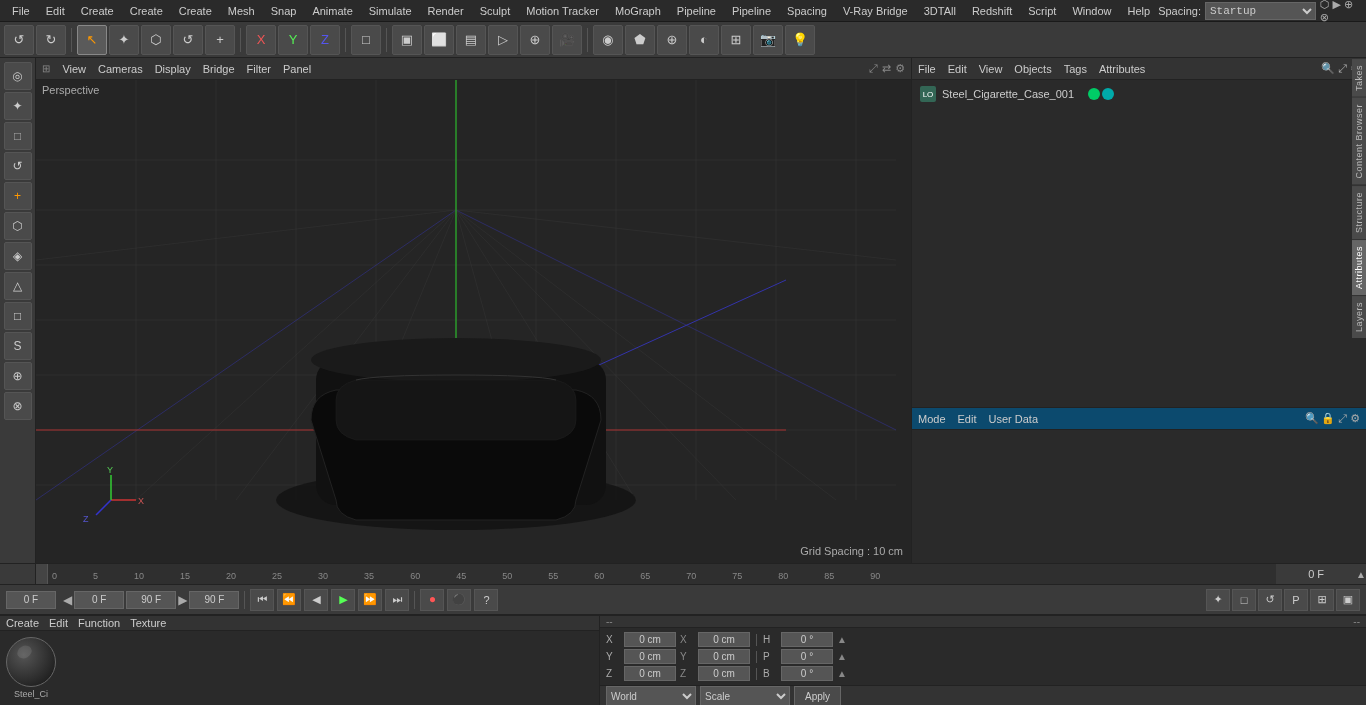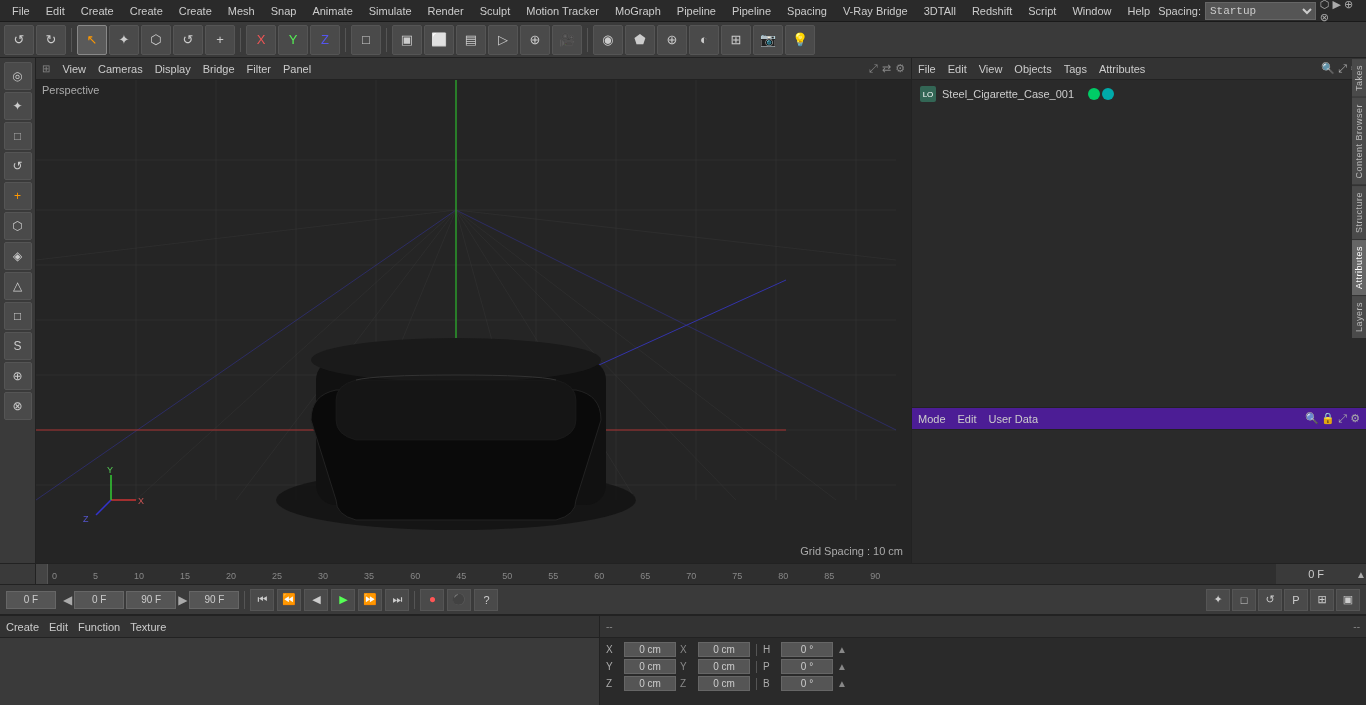--- a/index.html
+++ b/index.html
@@ -229,21 +229,21 @@
     
     #attributes-panel {
       flex: 1;
       display: flex;
       flex-direction: column;
     }
     #attr-header {
       display: flex;
       align-items: center;
       height: 22px;
-      background: #4c1d95;
+      background: #0c4a6e;
       border-bottom: 1px solid #222;
       padding: 0 6px;
       gap: 12px;
     }
     #attr-content {
       flex: 1;
       background: #2a2a2a;
     }
 
     
@@ -787,20 +787,28 @@
 
   <div id="bottom-area">
 
     <div id="material-panel">
       <div id="mat-header">
         <span class="mat-menu-item">Create</span>
         <span class="mat-menu-item">Edit</span>
         <span class="mat-menu-item">Function</span>
         <span class="mat-menu-item">Texture</span>
       </div>
+      <div id="mat-content">
+        <div class="material-item">
+          <div class="material-ball">
+            <div style="position:absolute;top:8px;left:10px;width:15px;height:12px;background:rgba(255,255,255,0.1);border-radius:50%;transform:rotate(-30deg);"></div>
+          </div>
+          <div class="material-label">Steel_Ci</div>
+        </div>
+      </div>
     </div>
 
     <div id="coord-section">
       <div style="height:22px;background:#333;border-bottom:1px solid #222;display:flex;align-items:center;padding:0 6px;">
         <span style="color:#888;font-size:10px;">--</span>
         <span style="margin-left:auto;color:#888;font-size:10px;">--</span>
       </div>
       <div id="coord-rows-area">
 
         <div class="coord-line">
@@ -830,15 +838,24 @@
           <input class="cinput" value="0 cm" style="">
           <span style="color:#888;font-size:10px;width:14px;">Z</span>
           <input class="cinput" value="0 cm" style="">
           <span class="csep"></span>
           <span class="hlabel">B</span>
           <input class="cinput" value="0 °" style="">
           <span style="color:#888;font-size:10px;">▲</span>
         </div>
       </div>
 
+      <div id="bottom-bar">
+        <select class="bottom-select">
+          <option>World</option>
+        </select>
+        <select class="bottom-select">
+          <option>Scale</option>
+        </select>
+        <button class="apply-btn">Apply</button>
+      </div>
     </div>
   </div>
 </div>
 
 </body></html>

